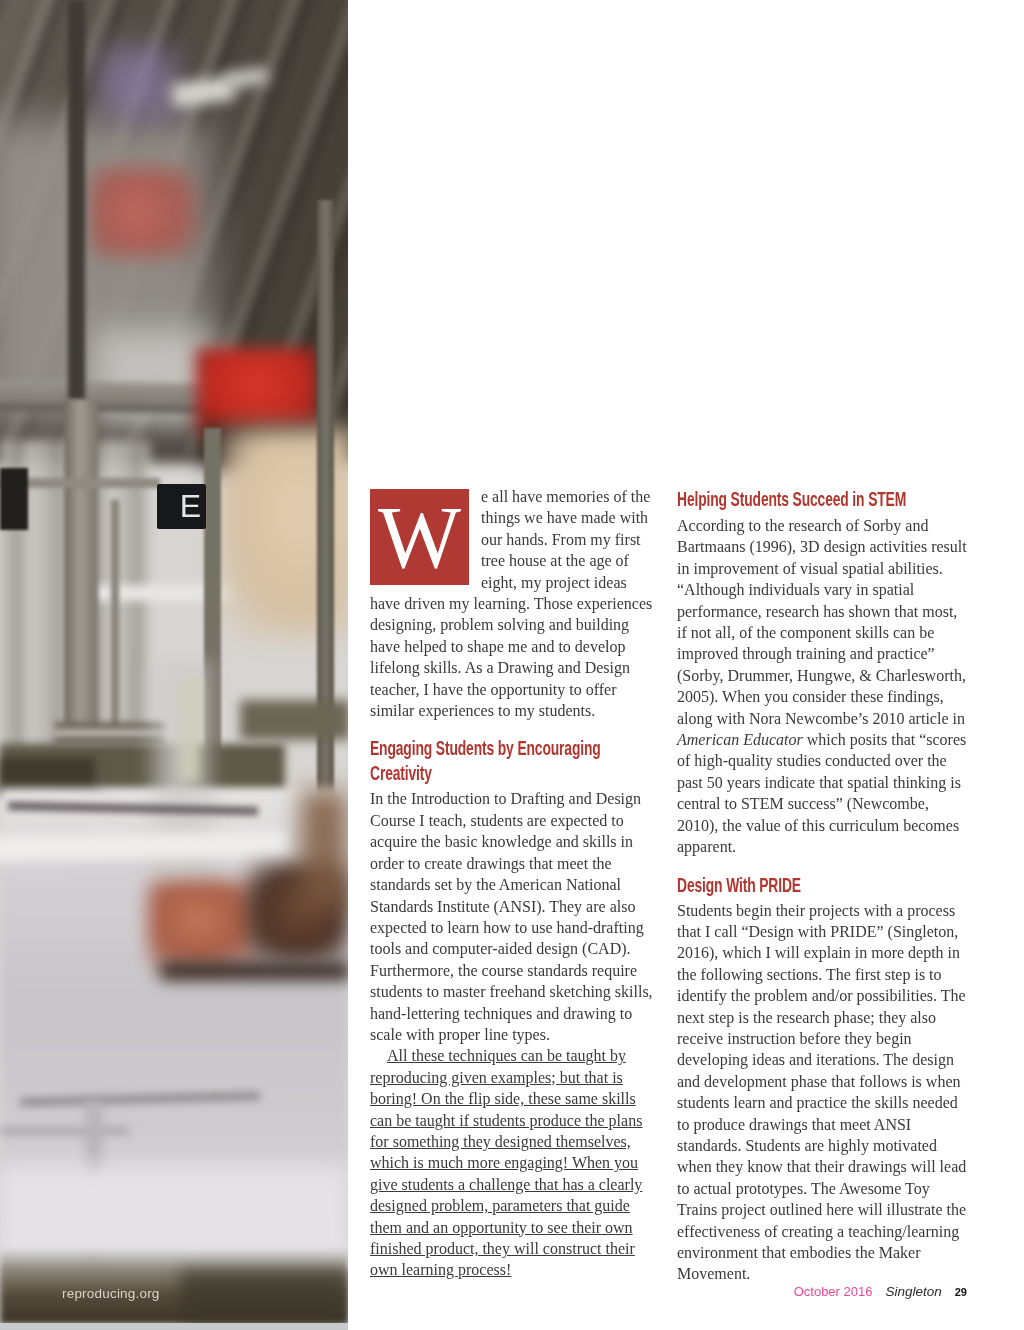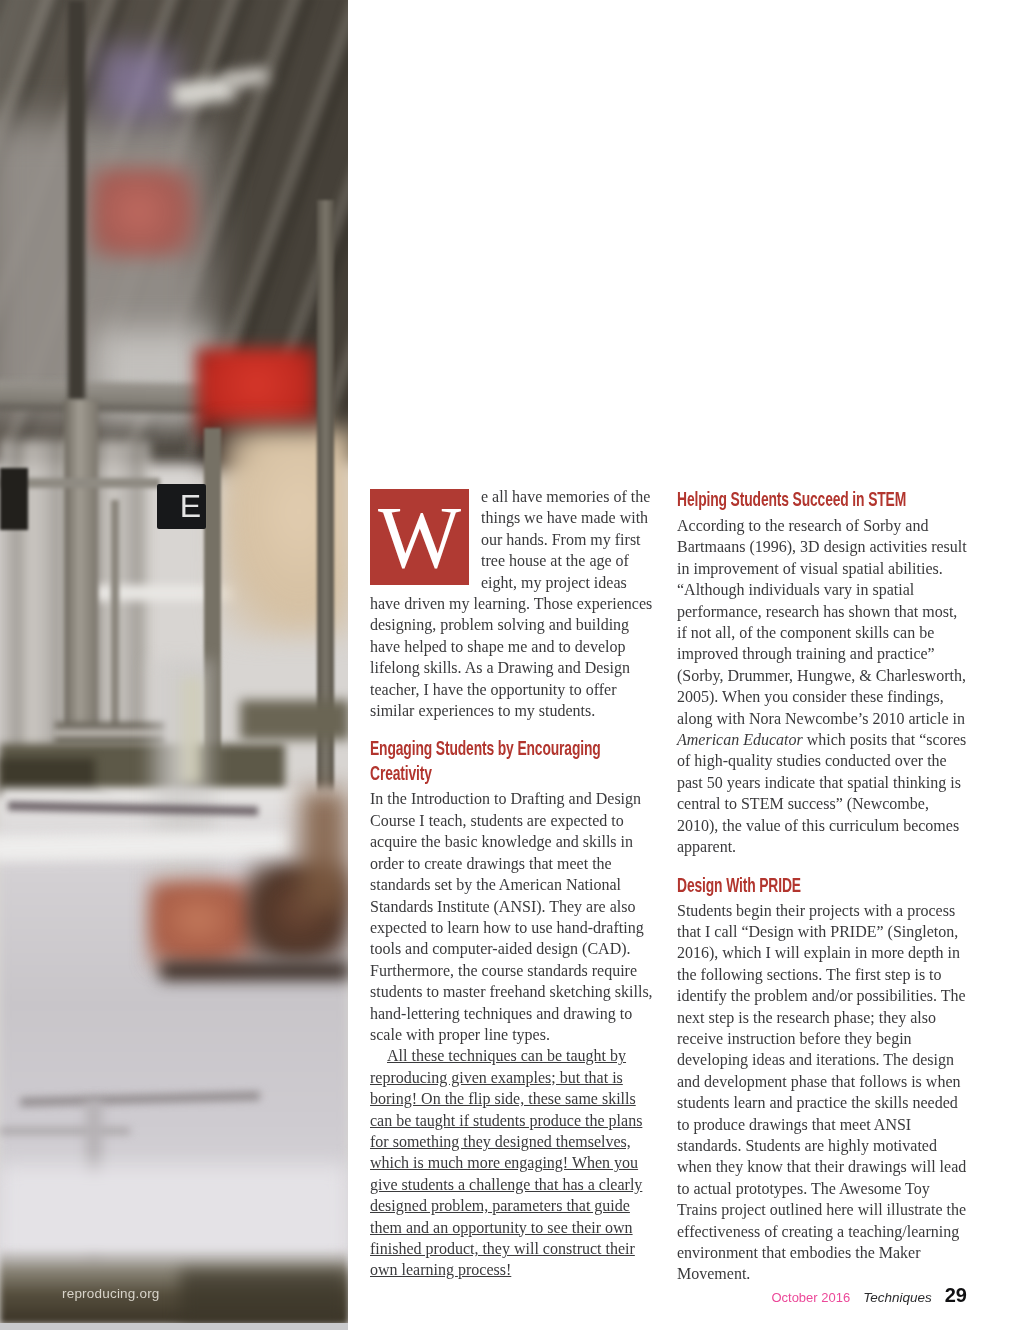--- a/index.html
+++ b/index.html
@@ -89,21 +89,21 @@
   .hd.first{margin-top:0;margin-bottom:4px;}
   .dropcap{float:left;width:99px;height:96px;margin:3px 12px 2px 0;background:#b03a33;color:#ffffff;
       font-family:"Liberation Serif",serif;font-size:88px;line-height:98px;text-align:center;}
   em{font-style:italic;}
 
   
   .footer-right{position:absolute;top:1284px;right:57px;display:flex;align-items:baseline;gap:13px;
       font-family:"Liberation Sans",sans-serif;}
   .f-date{font-size:13px;color:#ec4899;}
   .f-mag{font-size:13.5px;color:#2b2b2d;font-style:italic;}
-  .f-page{font-size:20px;color:#101012;font-weight:700;}
+  .f-page{font-size:11px;color:#101012;font-weight:700;}
 </style>
 </head>
 <body>
 
 <div class="page">
 
   <div class="photo">
     <div class="roof"></div>
     <div class="beams"></div>
     <div class="bldg"></div>
@@ -163,17 +163,17 @@
 
   <div class="col col-right">
     <h2 class="hd first">Helping Students Succeed in STEM</h2>
     <p><span>According to the research of Sorby and Bartmaans (1996), 3D design activities result in improvement of visual spatial abilities. “Although individuals vary in spatial performance, research has shown that most, if not all, of the component skills can be improved through training and practice” (Sorby, Drummer, Hungwe, &amp; Charlesworth, 2005). When you consider these findings, along with Nora Newcombe’s 2010 article in </span><em>American Educator</em><span> which posits that “scores of high-quality studies conducted over the past 50 years indicate that spatial thinking is central to STEM success” (Newcombe, 2010), the value of this curriculum becomes apparent.</span></p>
     <h2 class="hd">Design With PRIDE</h2>
     <p>Students begin their projects with a process that I call “Design with PRIDE” (Singleton, 2016), which I will explain in more depth in the following sections. The first step is to identify the problem and/or possibilities. The next step is the research phase; they also receive instruction before they begin developing ideas and iterations. The design and development phase that follows is when students learn and practice the skills needed to produce drawings that meet ANSI standards. Students are highly motivated when they know that their drawings will lead to actual prototypes. The Awesome Toy Trains project outlined here will illustrate the effectiveness of creating a teaching/learning environment that embodies the Maker Movement.</p>
   </div>
 
   <div class="footer-right">
     <span class="f-date">October 2016</span>
-    <span class="f-mag">Techniques</span>
+    <span class="f-mag">Singleton</span>
     <span class="f-page">29</span>
   </div>
 
 </div>
 
 </body></html>

